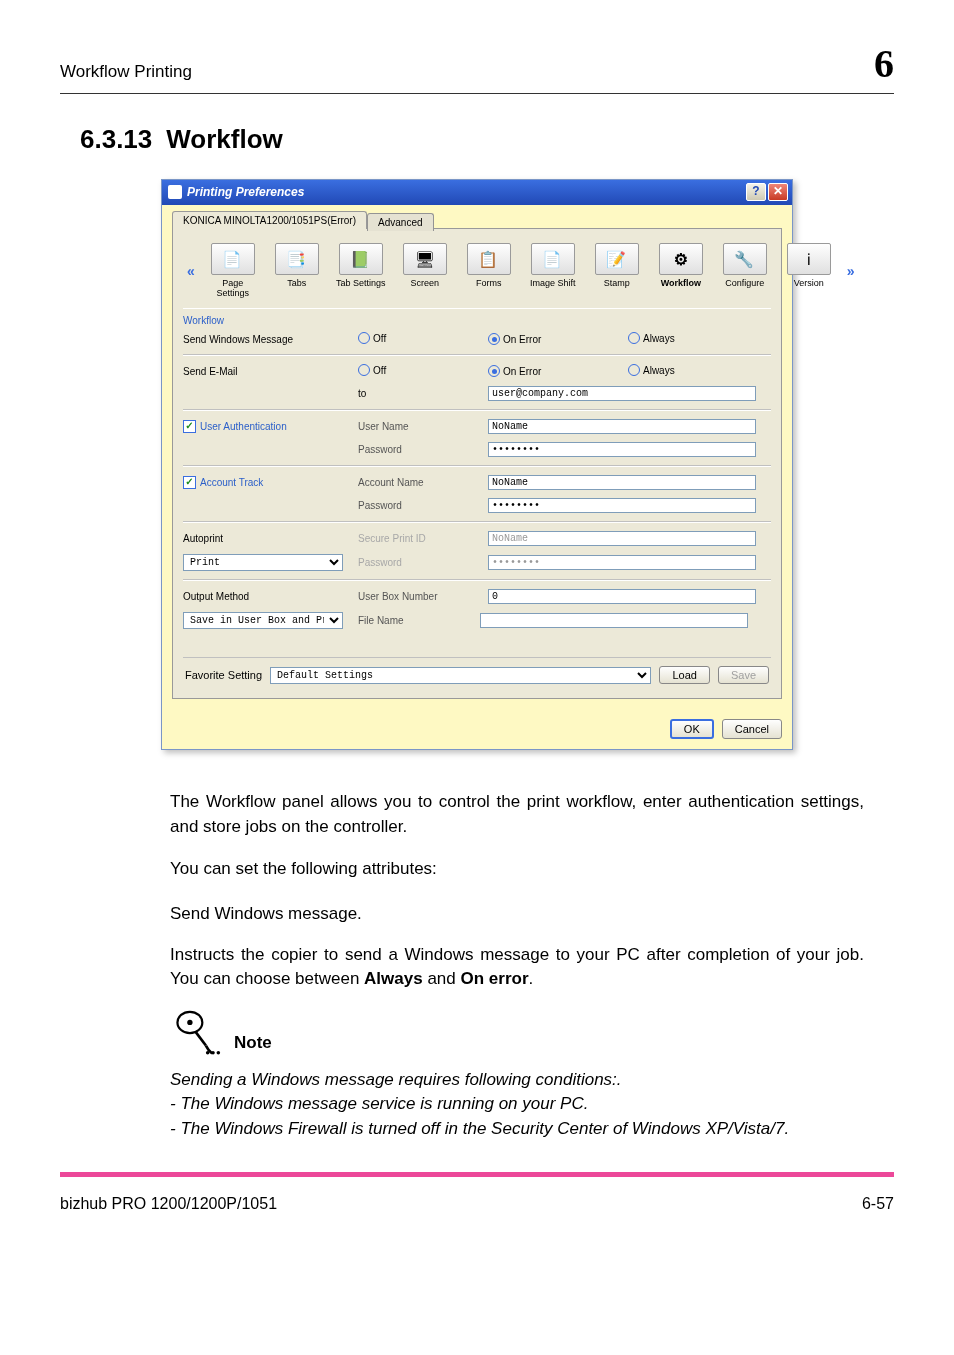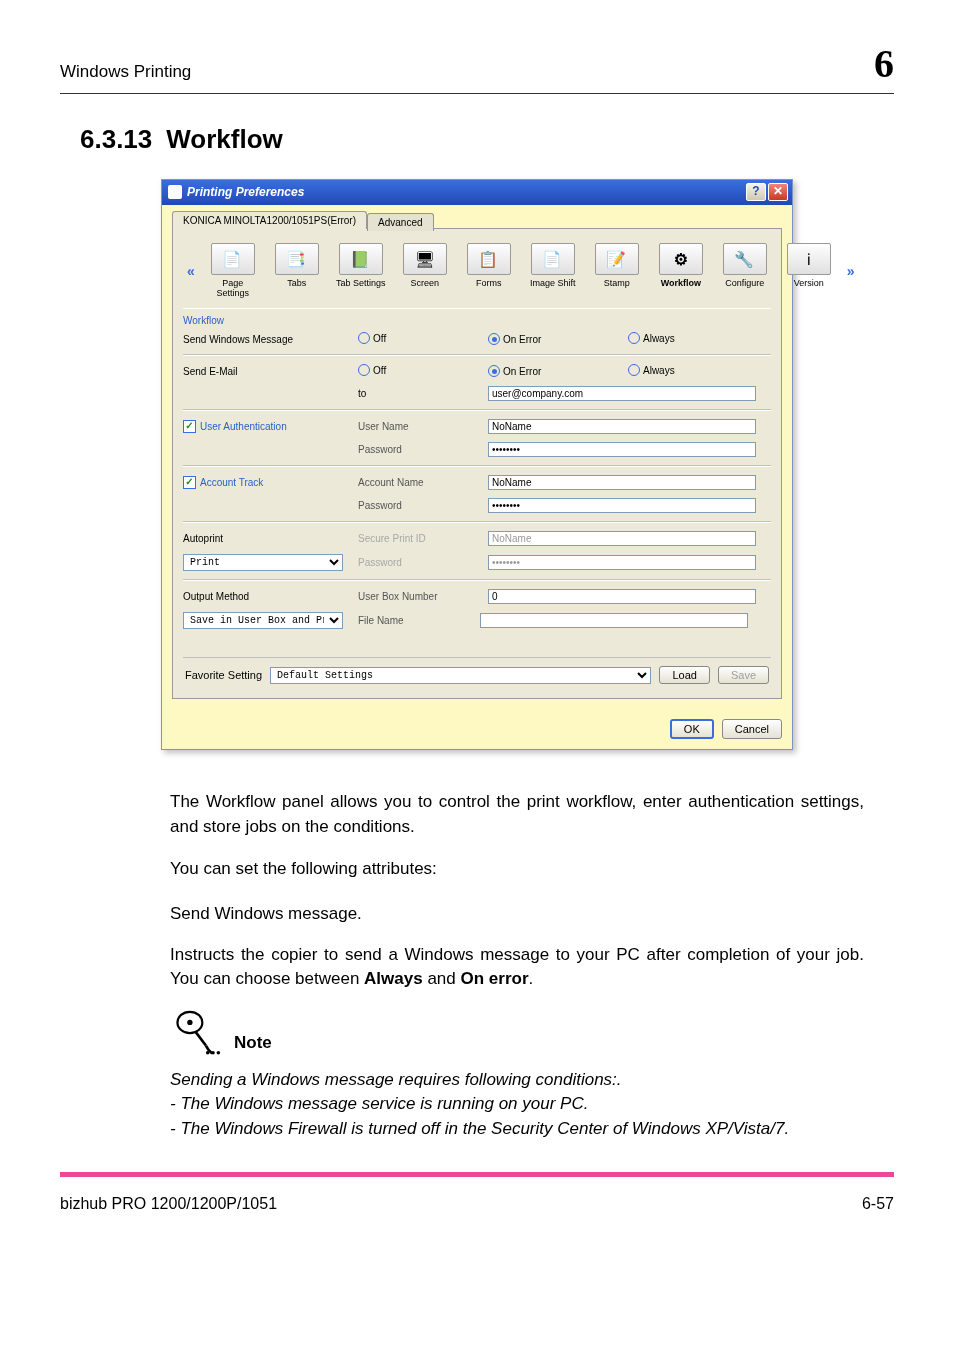--- a/index.html
+++ b/index.html
@@ -28,21 +28,21 @@
 .sitem .ico{width:42px;height:30px;border:1px solid #9a9a9a;border-radius:2px;margin-bottom:3px;display:flex;align-items:center;justify-content:center;font-size:16px;background:linear-gradient(#fefefe,#e0e0e0)}
 .group-title{color:#2b5fc9;font-size:10px;margin:6px 0 2px}
 .row{display:flex;align-items:center;padding:4px 0;font-size:10px}
 .row>div:first-child{width:175px}
 .radio{display:inline-flex;align-items:center;gap:3px;margin-right:14px}
 .rcirc{width:10px;height:10px;border:1px solid #3a6ee0;border-radius:50%;display:inline-flex;align-items:center;justify-content:center}
 .rcirc.sel::after{content:"";width:5px;height:5px;background:#3a6ee0;border-radius:50%}
 .hr{border-top:1px solid #c0c0c0;margin:4px 0;border-bottom:1px solid #fff}
 .chk{display:inline-flex;align-items:center;gap:4px;color:#2b5fc9}
 .chkbox{width:11px;height:11px;border:1px solid #3a6ee0;background:#fff;color:#1a8a1a;font-size:10px;line-height:9px;text-align:center;font-weight:bold}
-input.txt{font-size:10px;padding:1px 3px;border:1px solid #7f9db9;background:#fff;font-family:Liberation Sans, sans-serif}
+input.txt{font-size:10px;padding:1px 3px;border:1px solid #7f9db9;background:#fff;font-family:Liberation Mono, monospace}
 input.txt:disabled{color:#999}
 select.sel{font-size:10px;padding:1px 2px;border:1px solid #7f9db9;background:#fff;font-family:Liberation Mono, monospace}
 .lbl2{width:100px;display:inline-block;color:#555}
 .lbl2.disabled{color:#a8a8a8}
 .btn{font-size:11px;padding:2px 12px;border:1px solid #888;border-radius:3px;background:linear-gradient(#fefefe,#e5e2d2)}
 .btn.primary{border:2px solid #3a6ee0}
 .btn.disabled{color:#a0a0a0}
 .foot{display:flex;align-items:center;gap:8px;padding:8px 2px 2px;border-top:1px solid #c0c0c0;margin-top:24px}
 .bottombar{display:flex;justify-content:flex-end;gap:8px;padding:10px 10px 10px}
 .bodytext{font-size:17px;line-height:1.45;margin-left:110px;margin-right:30px}
@@ -52,21 +52,21 @@
 .note-icon{width:54px;height:48px}
 .note-word{font-size:17px;font-weight:bold;padding-bottom:2px}
 .bodytext .italic{font-style:italic}
 .ftr{display:flex;justify-content:space-between;border-top:5px solid #ec4899;padding-top:18px;margin-top:30px;font-size:16px}
 </style>
 </head>
 <body>
 
 <div class="page">
   <div class="hdr">
-    <span class="hdr-left">Windows Printing</span>
+    <span class="hdr-left">Workflow Printing</span>
     <span class="hdr-right">6</span>
   </div>
 
   <h2 class="section">
     <span class="num">6.3.13</span><span>Workflow</span>
   </h2>
 
   <div class="dlg">
     <div class="titlebar">
       <span style="width:14px;height:14px;background:#fff;border-radius:2px;margin-right:5px;display:inline-block"></span>
@@ -229,21 +229,21 @@
         </div>
       </div>
     </div>
     <div class="bottombar">
       <button class="btn primary">OK</button>
       <button class="btn">Cancel</button>
     </div>
   </div>
 
   <div class="bodytext">
-    <p>The Workflow panel allows you to control the print workflow, enter authentication settings, and store jobs on the conditions.</p>
+    <p>The Workflow panel allows you to control the print workflow, enter authentication settings, and store jobs on the controller.</p>
     <p>You can set the following attributes:</p>
     <h4>Send Windows message.</h4>
     <p>
       <span>Instructs the copier to send a Windows message to your PC after completion of your job. You can choose between </span><b>Always</b><span> and </span><b>On error</b><span>.</span>
     </p>
     <div class="note">
       <svg class="note-icon" viewBox="0 0 60 54">
         <ellipse cx="22" cy="14" rx="14" ry="12" fill="none" stroke="#000" stroke-width="2.5"></ellipse>
         <circle cx="22" cy="14" r="3" fill="#000"></circle>
         <path d="M28 24 L40 40" stroke="#000" stroke-width="3" fill="none"></path>

